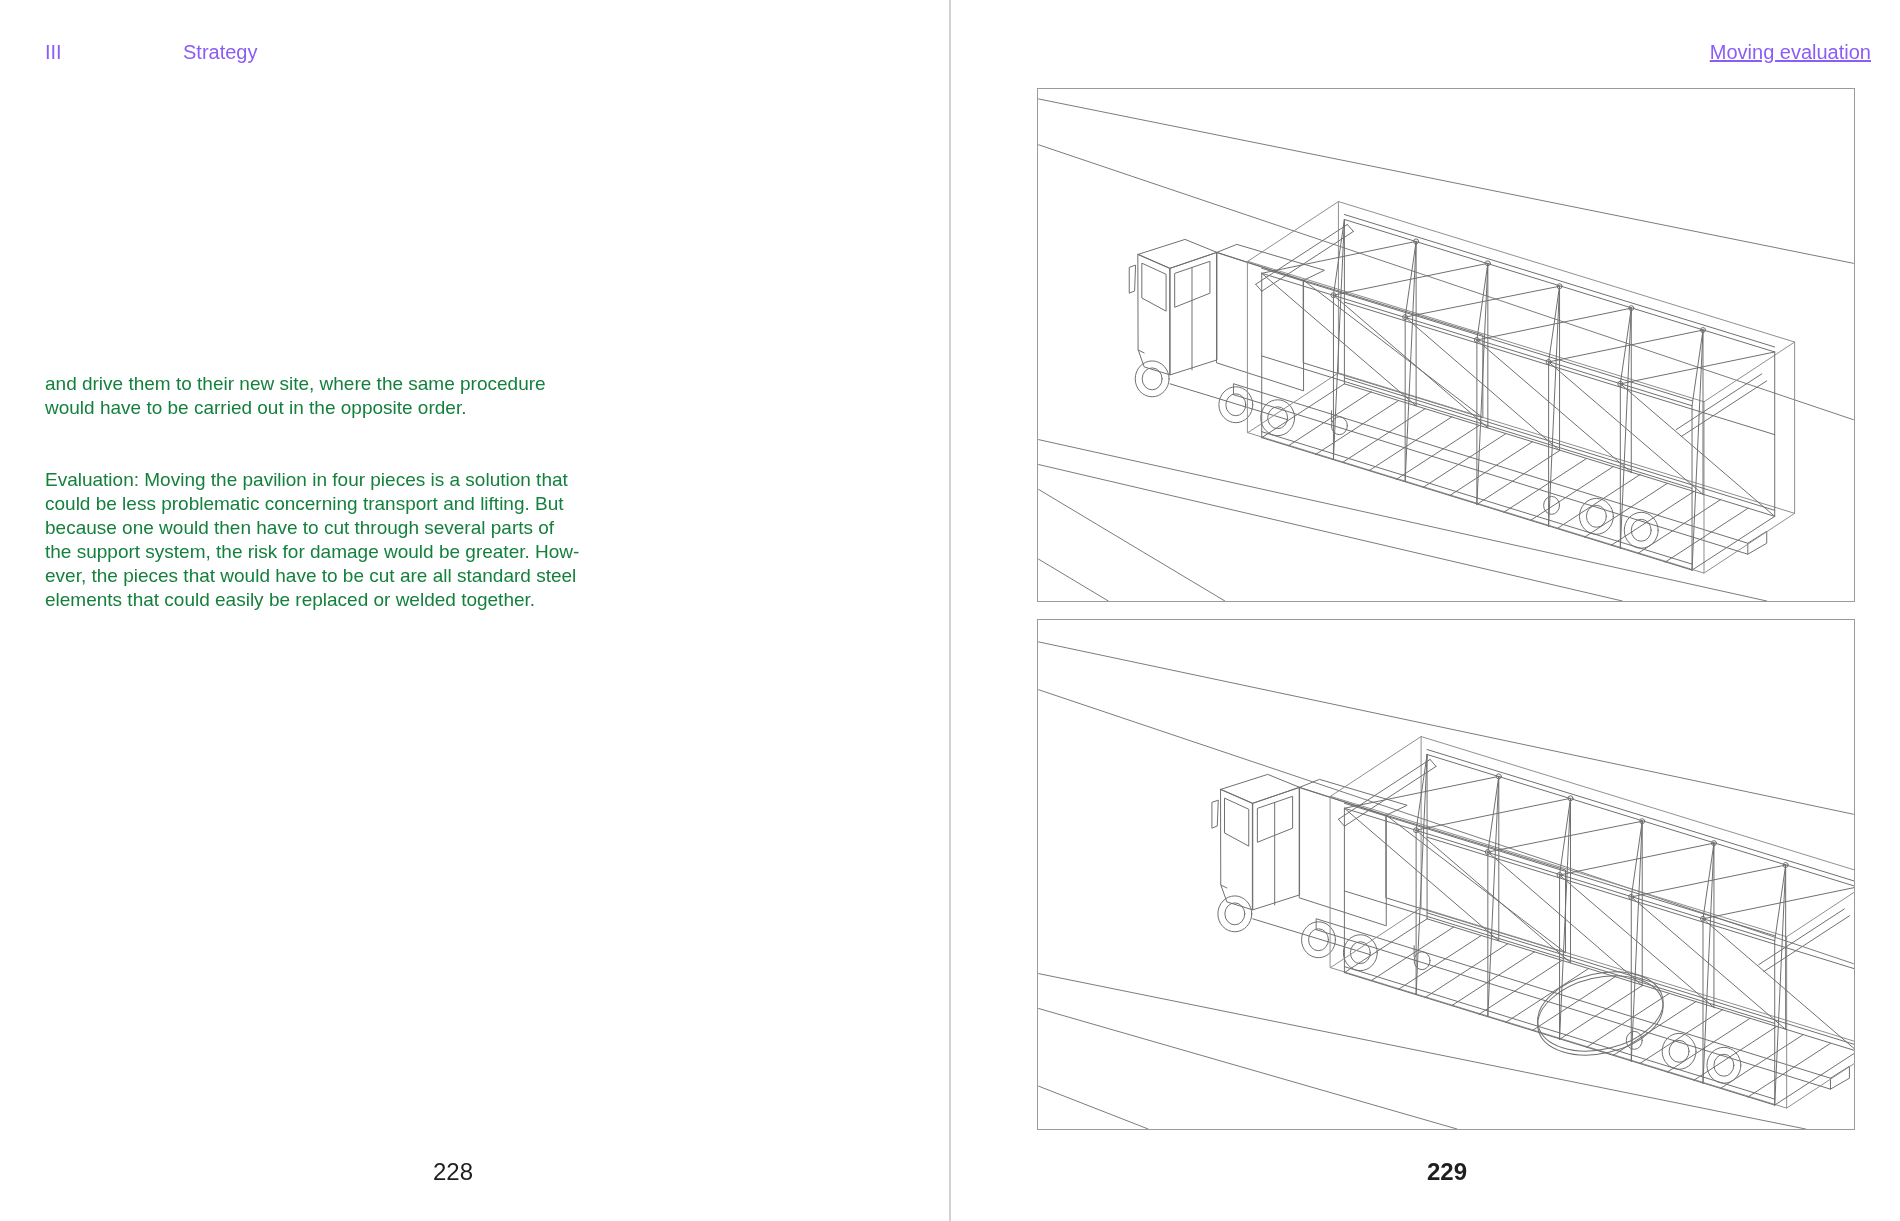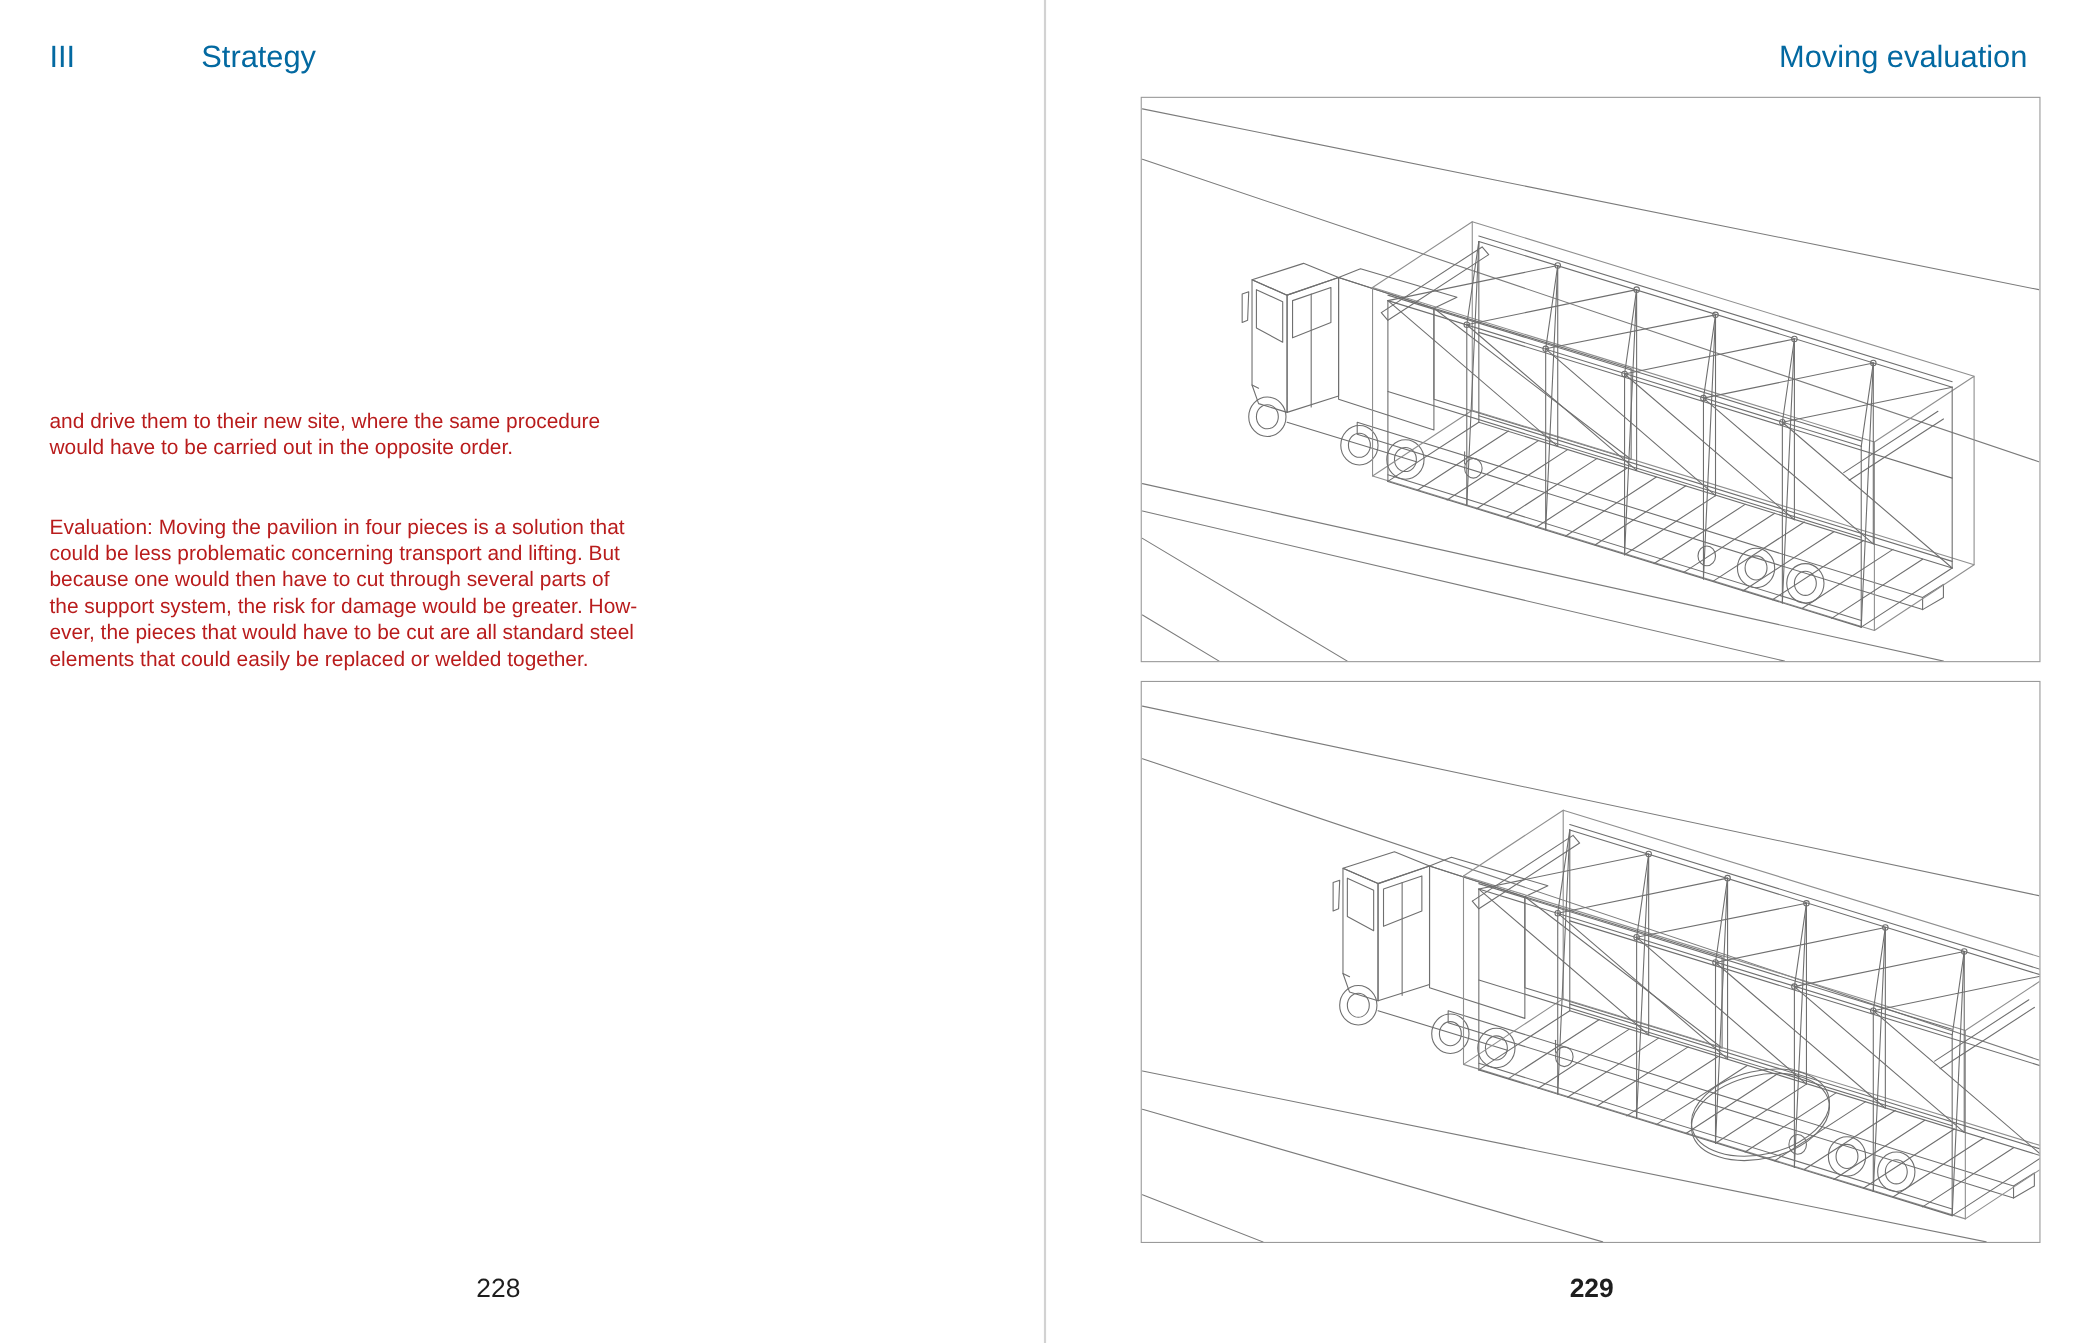--- a/index.html
+++ b/index.html
@@ -1,25 +1,25 @@
 <!DOCTYPE html>
 <html><head>
 <meta charset="utf-8">
 <style>
   html,body{margin:0;padding:0;background:#ffffff;}
   body{width:1900px;height:1221px;position:relative;overflow:hidden;
        font-family:"Liberation Sans","DejaVu Sans",sans-serif;color:#222;}
   .spread{position:absolute;inset:0;background:#fff;}
   .divider{position:absolute;left:949px;top:0;width:2px;height:1221px;background:#d2d2d2;}
-  .hdr{position:absolute;top:40px;font-size:28px;line-height:24px;color:#0369a1;}
+  .hdr{position:absolute;top:40px;font-size:20px;line-height:24px;color:#8b5cf6;}
   #hdr-chapter-number{left:45px;}
   #hdr-chapter-title{left:183px;}
-  #hdr-section-title{right:57px;text-align:right;}
+  #hdr-section-title{right:29px;text-align:right;text-decoration:underline;}
   .bodytext{position:absolute;left:45px;top:348px;width:640px;font-size:19px;
-            line-height:24px;color:#b91c1c;white-space:pre-line;}
+            line-height:24px;color:#15803d;white-space:pre-line;}
   .bodytext p{margin:0 0 24px 0;white-space:pre-line;}
   .pagenum{position:absolute;top:1156px;font-size:24px;line-height:32px;color:#1e1e1e;
            transform:translateX(-50%);}
   #pagenum-left{left:453px;}
   #pagenum-right{left:1447px;font-weight:bold;}
   .fig{position:absolute;left:1037px;width:818px;border:1px solid #9a9a9a;
        background:#fff;box-sizing:border-box;}
   #fig-top{top:88px;height:514px;}
   #fig-bottom{top:619px;height:511px;}
   .fig svg{display:block;width:100%;height:100%;}

